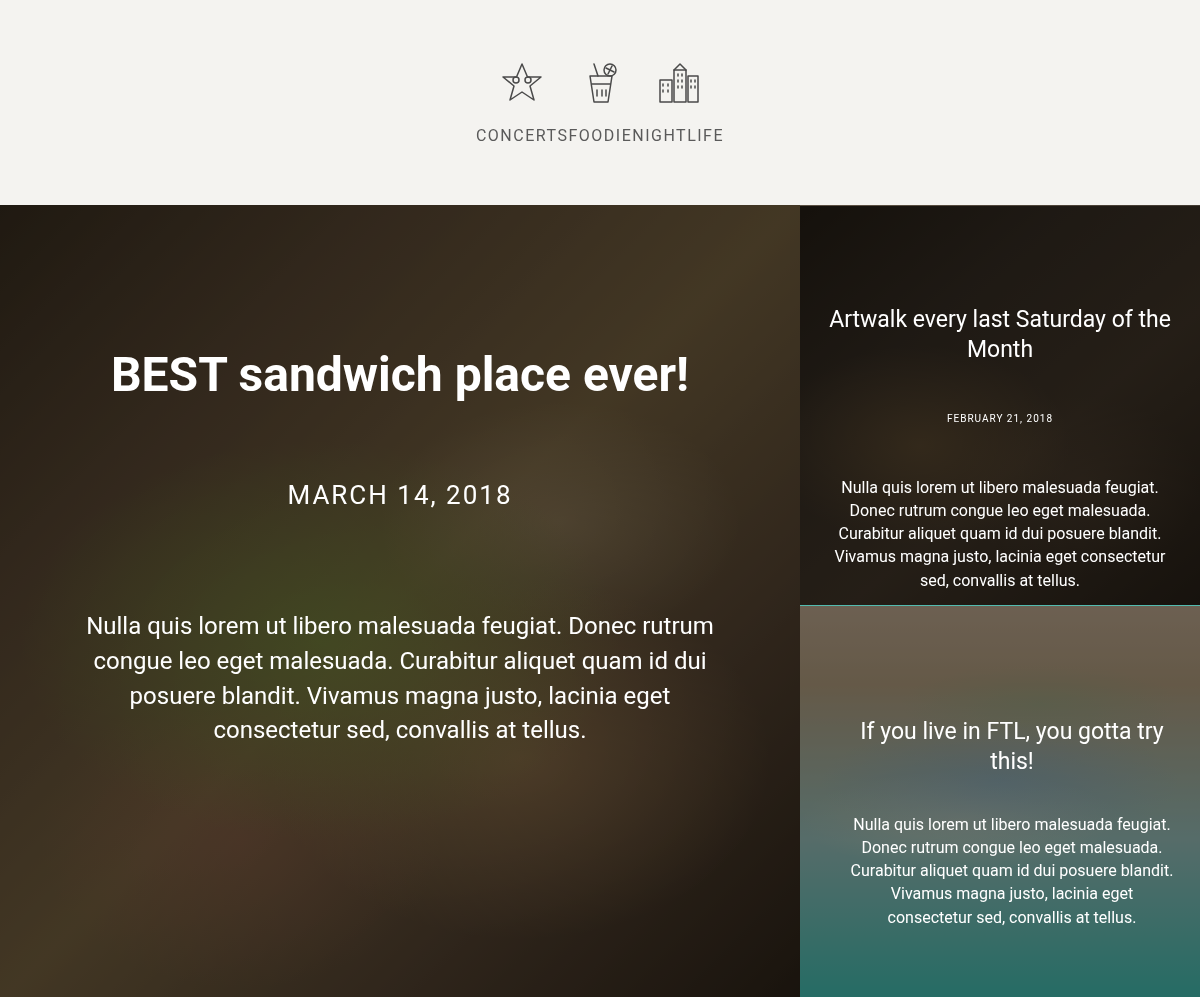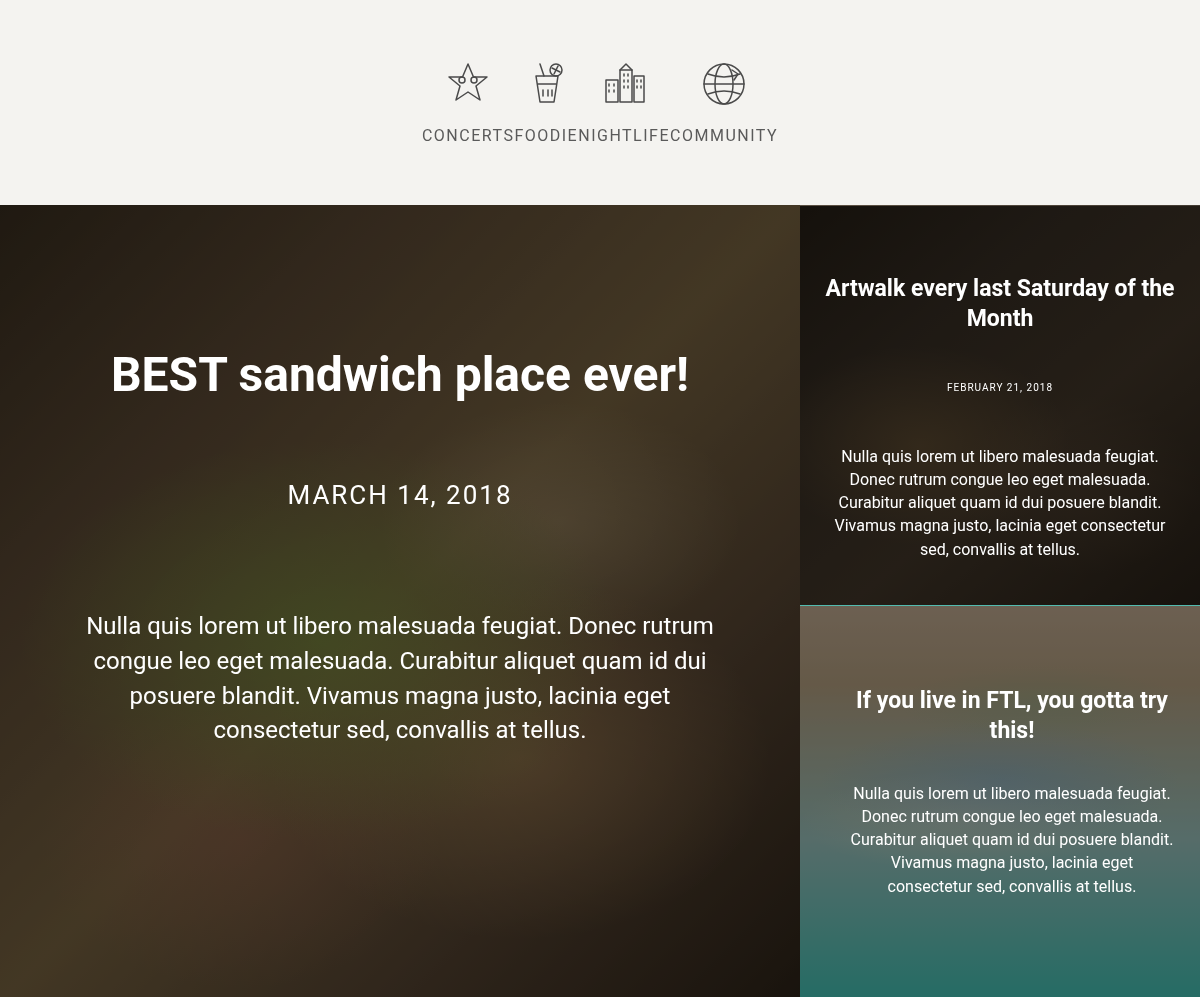--- a/index.html
+++ b/index.html
@@ -163,23 +163,24 @@
       text-align: center;
       padding: 68px 25px 0;
     }
     
     .side-card-2 .side-content {
       padding-top: 80px;
     }
     
     .side-title {
       font-size: 23px;
-      font-weight: 700;
+      font-weight: 400;
       line-height: 1.3;
       margin-bottom: 48px;
+      margin-top: 31px;
     }
     
     .side-card-2 .side-title {
       margin-bottom: 36px;
     }
     
     .side-date {
       font-size: 10px;
       letter-spacing: 1px;
       margin-bottom: 52px;
@@ -262,33 +263,20 @@
         <line x1="37" y1="20" x2="37" y2="22"></line>
         <line x1="41" y1="20" x2="41" y2="22"></line>
         <line x1="37" y1="26" x2="37" y2="28"></line>
         <line x1="41" y1="26" x2="41" y2="28"></line>
         <path d="M 20 10 L 26 4 L 32 10"></path>
       </svg>
     </div>
     <span class="nav-label">NIGHTLIFE</span>
   </div>
 
-  <div class="nav-item">
-    <div class="nav-icon">
-      <svg viewBox="0 0 48 48">
-        <circle cx="24" cy="24" r="20"></circle>
-        <ellipse cx="24" cy="24" rx="9" ry="20"></ellipse>
-        <line x1="4" y1="24" x2="44" y2="24"></line>
-        <path d="M 8 14 Q 24 20 40 14"></path>
-        <path d="M 8 34 Q 24 28 40 34"></path>
-        <path d="M 32 10 L 38 14 L 34 20"></path>
-      </svg>
-    </div>
-    <span class="nav-label">COMMUNITY</span>
-  </div>
 </nav>
 
 <div class="content-grid">
   <article class="main-feature">
     <div class="feature-content">
       <h1 class="feature-title">BEST sandwich place ever!</h1>
       <div class="feature-date">MARCH 14, 2018</div>
       <p class="feature-body">Nulla quis lorem ut libero malesuada feugiat. Donec rutrum congue leo eget malesuada. Curabitur aliquet quam id dui posuere blandit. Vivamus magna justo, lacinia eget consectetur sed, convallis at tellus.</p>
     </div>
   </article>

